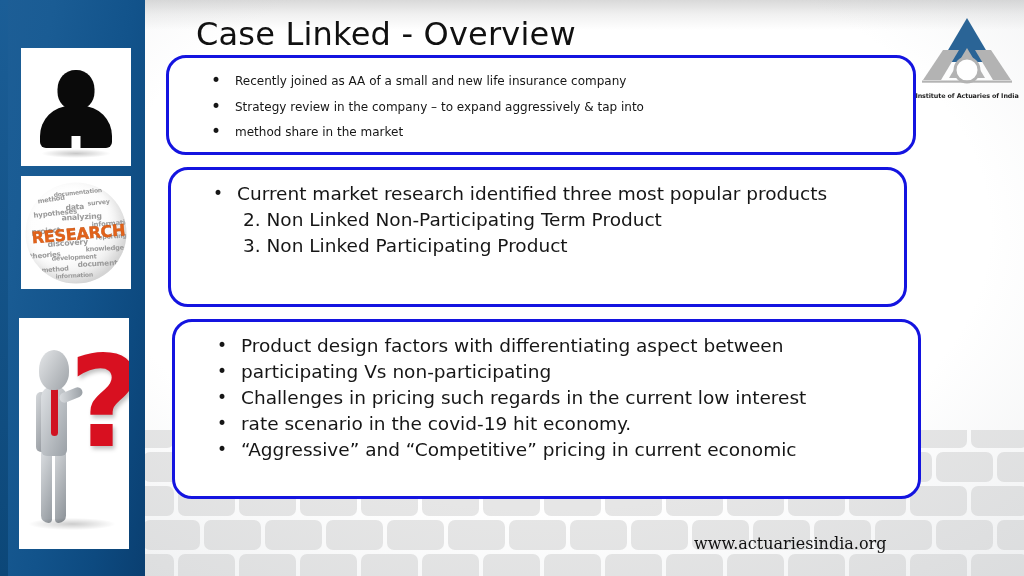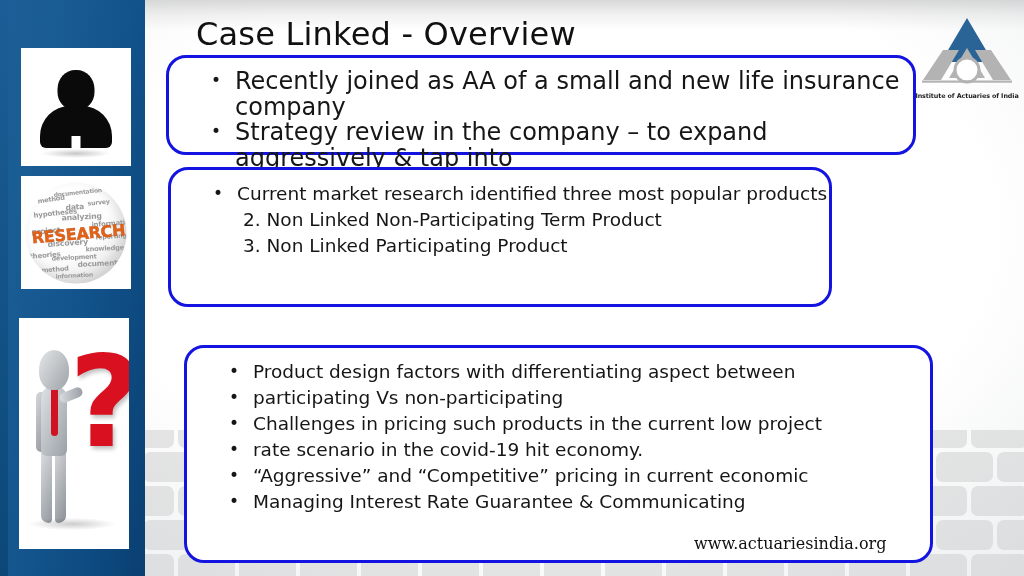--- a/index.html
+++ b/index.html
@@ -235,22 +235,22 @@
 
   
   .rbox {
     position: absolute;
     border: 3px solid #1414e0;
     border-radius: 20px;
     background: #ffffff;
     box-sizing: border-box;
   }
   .rbox-1 { left: 166px; top: 55px;  width: 750px;  height: 100px; }
-  .rbox-2 { left: 168px; top: 167px; width: 664px;  height: 140px; }
-  .rbox-3 { left: 184px; top: 319px; width: 749px;  height: 218px; margin-top: 26px; }
+  .rbox-2 { left: 168px; top: 167px; width: 739px;  height: 140px; }
+  .rbox-3 { left: 172px; top: 319px; width: 749px;  height: 180px; }
 
   
   ul.blist {
     list-style: none;
     margin: 0;
     padding: 0;
   }
   ul.blist > li {
     position: relative;
     font-family: "DejaVu Sans", sans-serif;
@@ -262,21 +262,21 @@
     position: absolute;
     left: 42px;
     top: -1px;
     font-size: 17px;
     color: #161616;
   }
   li.nobullet::before { content: ""; }
   li.nobullet { padding-left: 66px; }
 
   .box1-list { position: absolute; left: 0; top: 11px; width: 100%; }
-  .box1-list > li { font-size: 24px; line-height: 25.5px; }
+  .box1-list > li { font-size: 12px; line-height: 25.5px; }
 
   .box2-list { position: absolute; left: 0; top: 11px; width: 100%; }
   .box2-list > li { font-size: 18.5px; line-height: 26px; }
   .box2-list > li.num { padding-left: 72px; font-size: 18.5px; line-height: 26px; }
   .box2-list > li.num::before { content: ""; }
 
   .box3-list { position: absolute; left: 0; top: 11px; width: 100%; }
   .box3-list > li { font-size: 18.5px; line-height: 26px; padding-left: 90px; }
   .box3-list > li::before { left: 56px; }
 
@@ -459,24 +459,23 @@
         <li>Current market research identified three most popular products</li>
         <li class="nobullet num">2. Non Linked Non-Participating Term Product</li>
         <li class="nobullet num">3. Non Linked Participating Product</li>
       </ul>
   </div>
 
   <div class="rbox rbox-3">
     <ul class="blist box3-list" id="box3-list">
         <li>Product design factors with differentiating aspect between</li>
         <li class="nobullet">participating Vs non-participating</li>
-        <li>Challenges in pricing such products in the current low project</li>
+        <li>Challenges in pricing such regards in the current low interest</li>
         <li class="nobullet">rate scenario in the covid-19 hit economy.</li>
         <li>“Aggressive” and “Competitive” pricing in current economic</li>
-        <li>Managing Interest Rate Guarantee &amp; Communicating</li>
       </ul>
   </div>
 
   <div class="site-url">www.actuariesindia.org</div>
 
   <div class="logo">
     <svg width="108" height="90" viewBox="0 0 108 90" xmlns="http://www.w3.org/2000/svg">
       <polygon points="54,12 80,56 28,56" fill="#2a6496"></polygon>
       <g fill="#b3b3b3">
         <polygon points="54,42 72,72 36,72"></polygon>

